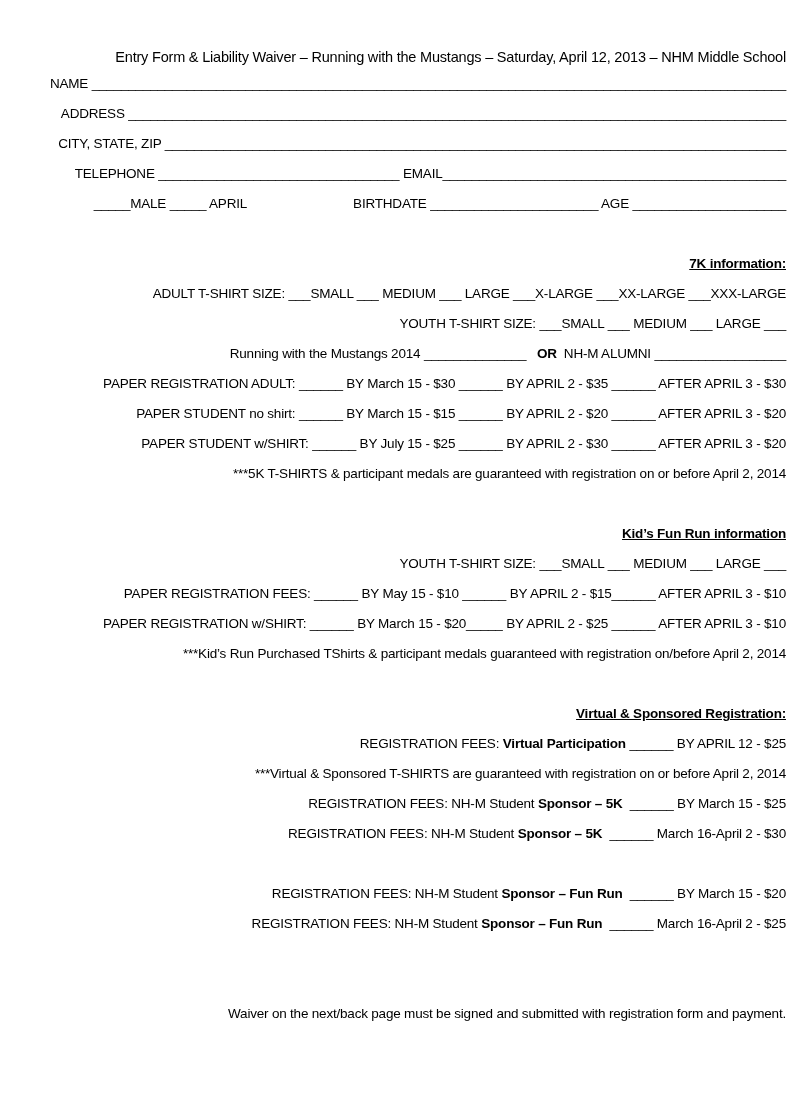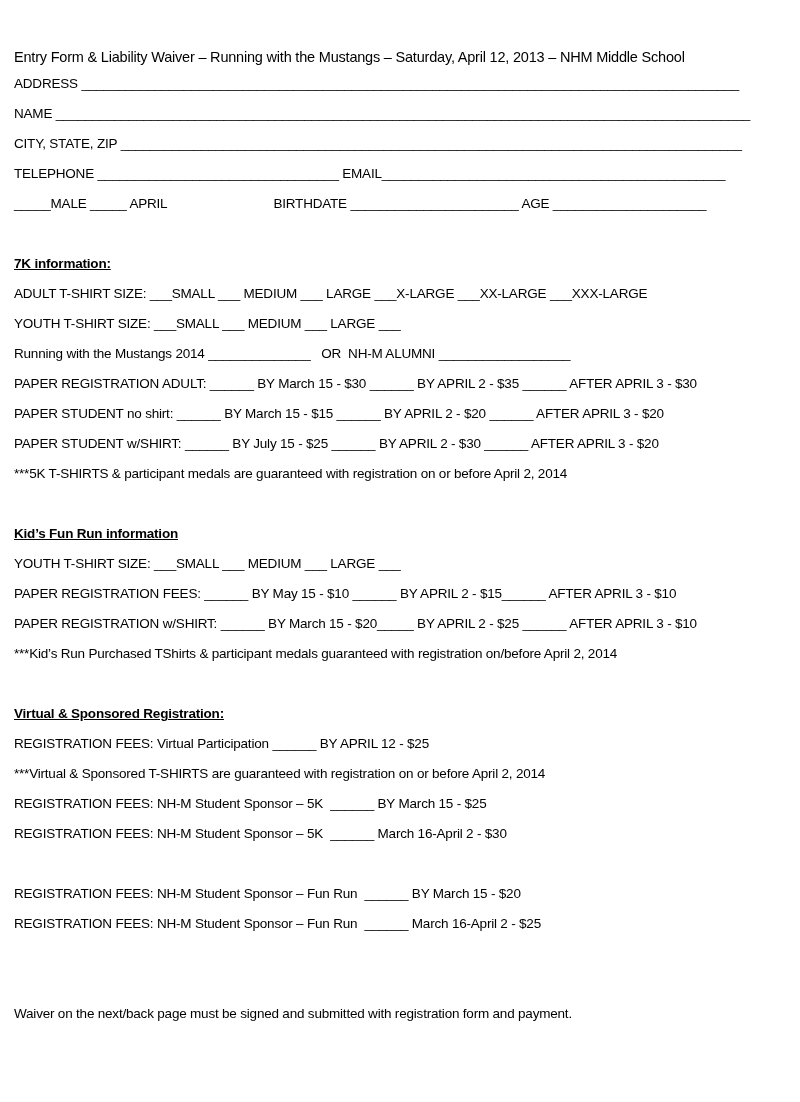--- a/index.html
+++ b/index.html
@@ -10,32 +10,33 @@
     overflow: hidden;
   }
   .page { padding: 45px 14px 0 14px; }
   .line {
     font-size: 13.5px;
     line-height: 30px;
     height: 30px;
     white-space: pre;
     letter-spacing: -0.2px;
     overflow: visible;
+    text-align: right;
   }
   .line.title { font-size: 14.5px; line-height: 24px; height: 24px; }
   .line.heading { font-weight: bold; text-decoration: underline; }
-  .bold { font-weight: normal; margin-top: 28px; }
+  .bold { font-weight: bold; margin-top: 28px; }
 </style>
 </head>
 <body style="background: rgb(255, 255, 255); color: rgb(0, 0, 0);">
 
 <div class="page">
     <div class="line title"><span>Entry Form &amp; Liability Waiver – Running with the Mustangs – Saturday, April 12, 2013 – NHM Middle School</span></div>
+    <div class="line"><span>NAME </span><span>_______________________________________________________________________________________________</span></div>
     <div class="line"><span>ADDRESS </span><span>__________________________________________________________________________________________</span></div>
-    <div class="line"><span>NAME </span><span>_______________________________________________________________________________________________</span></div>
     <div class="line"><span>CITY, STATE, ZIP </span><span>_____________________________________________________________________________________</span></div>
     <div class="line"><span>TELEPHONE </span><span>_________________________________</span><span> EMAIL</span><span>_______________________________________________</span></div>
     <div class="line"><span>_____MALE </span><span>_____ APRIL</span><span>                              BIRTHDATE </span><span>_______________________</span><span> AGE </span><span>_____________________</span></div>
     <div class="line"></div>
     <div class="line heading"><span>7K information:</span></div>
     <div class="line"><span>ADULT T-SHIRT SIZE: ___SMALL ___ MEDIUM ___ LARGE ___X-LARGE ___XX-LARGE ___XXX-LARGE</span></div>
     <div class="line"><span>YOUTH T-SHIRT SIZE: ___SMALL ___ MEDIUM ___ LARGE ___</span></div>
     <div class="line"><span>Running with the Mustangs 2014 ______________   </span><span class="bold">OR</span><span>  NH-M ALUMNI __________________</span></div>
     <div class="line"><span>PAPER REGISTRATION ADULT: ______ BY March 15 - $30 ______ BY APRIL 2 - $35 ______ AFTER APRIL 3 - $30</span></div>
     <div class="line"><span>PAPER STUDENT no shirt: ______ BY March 15 - $15 ______ BY APRIL 2 - $20 ______ AFTER APRIL 3 - $20</span></div>

